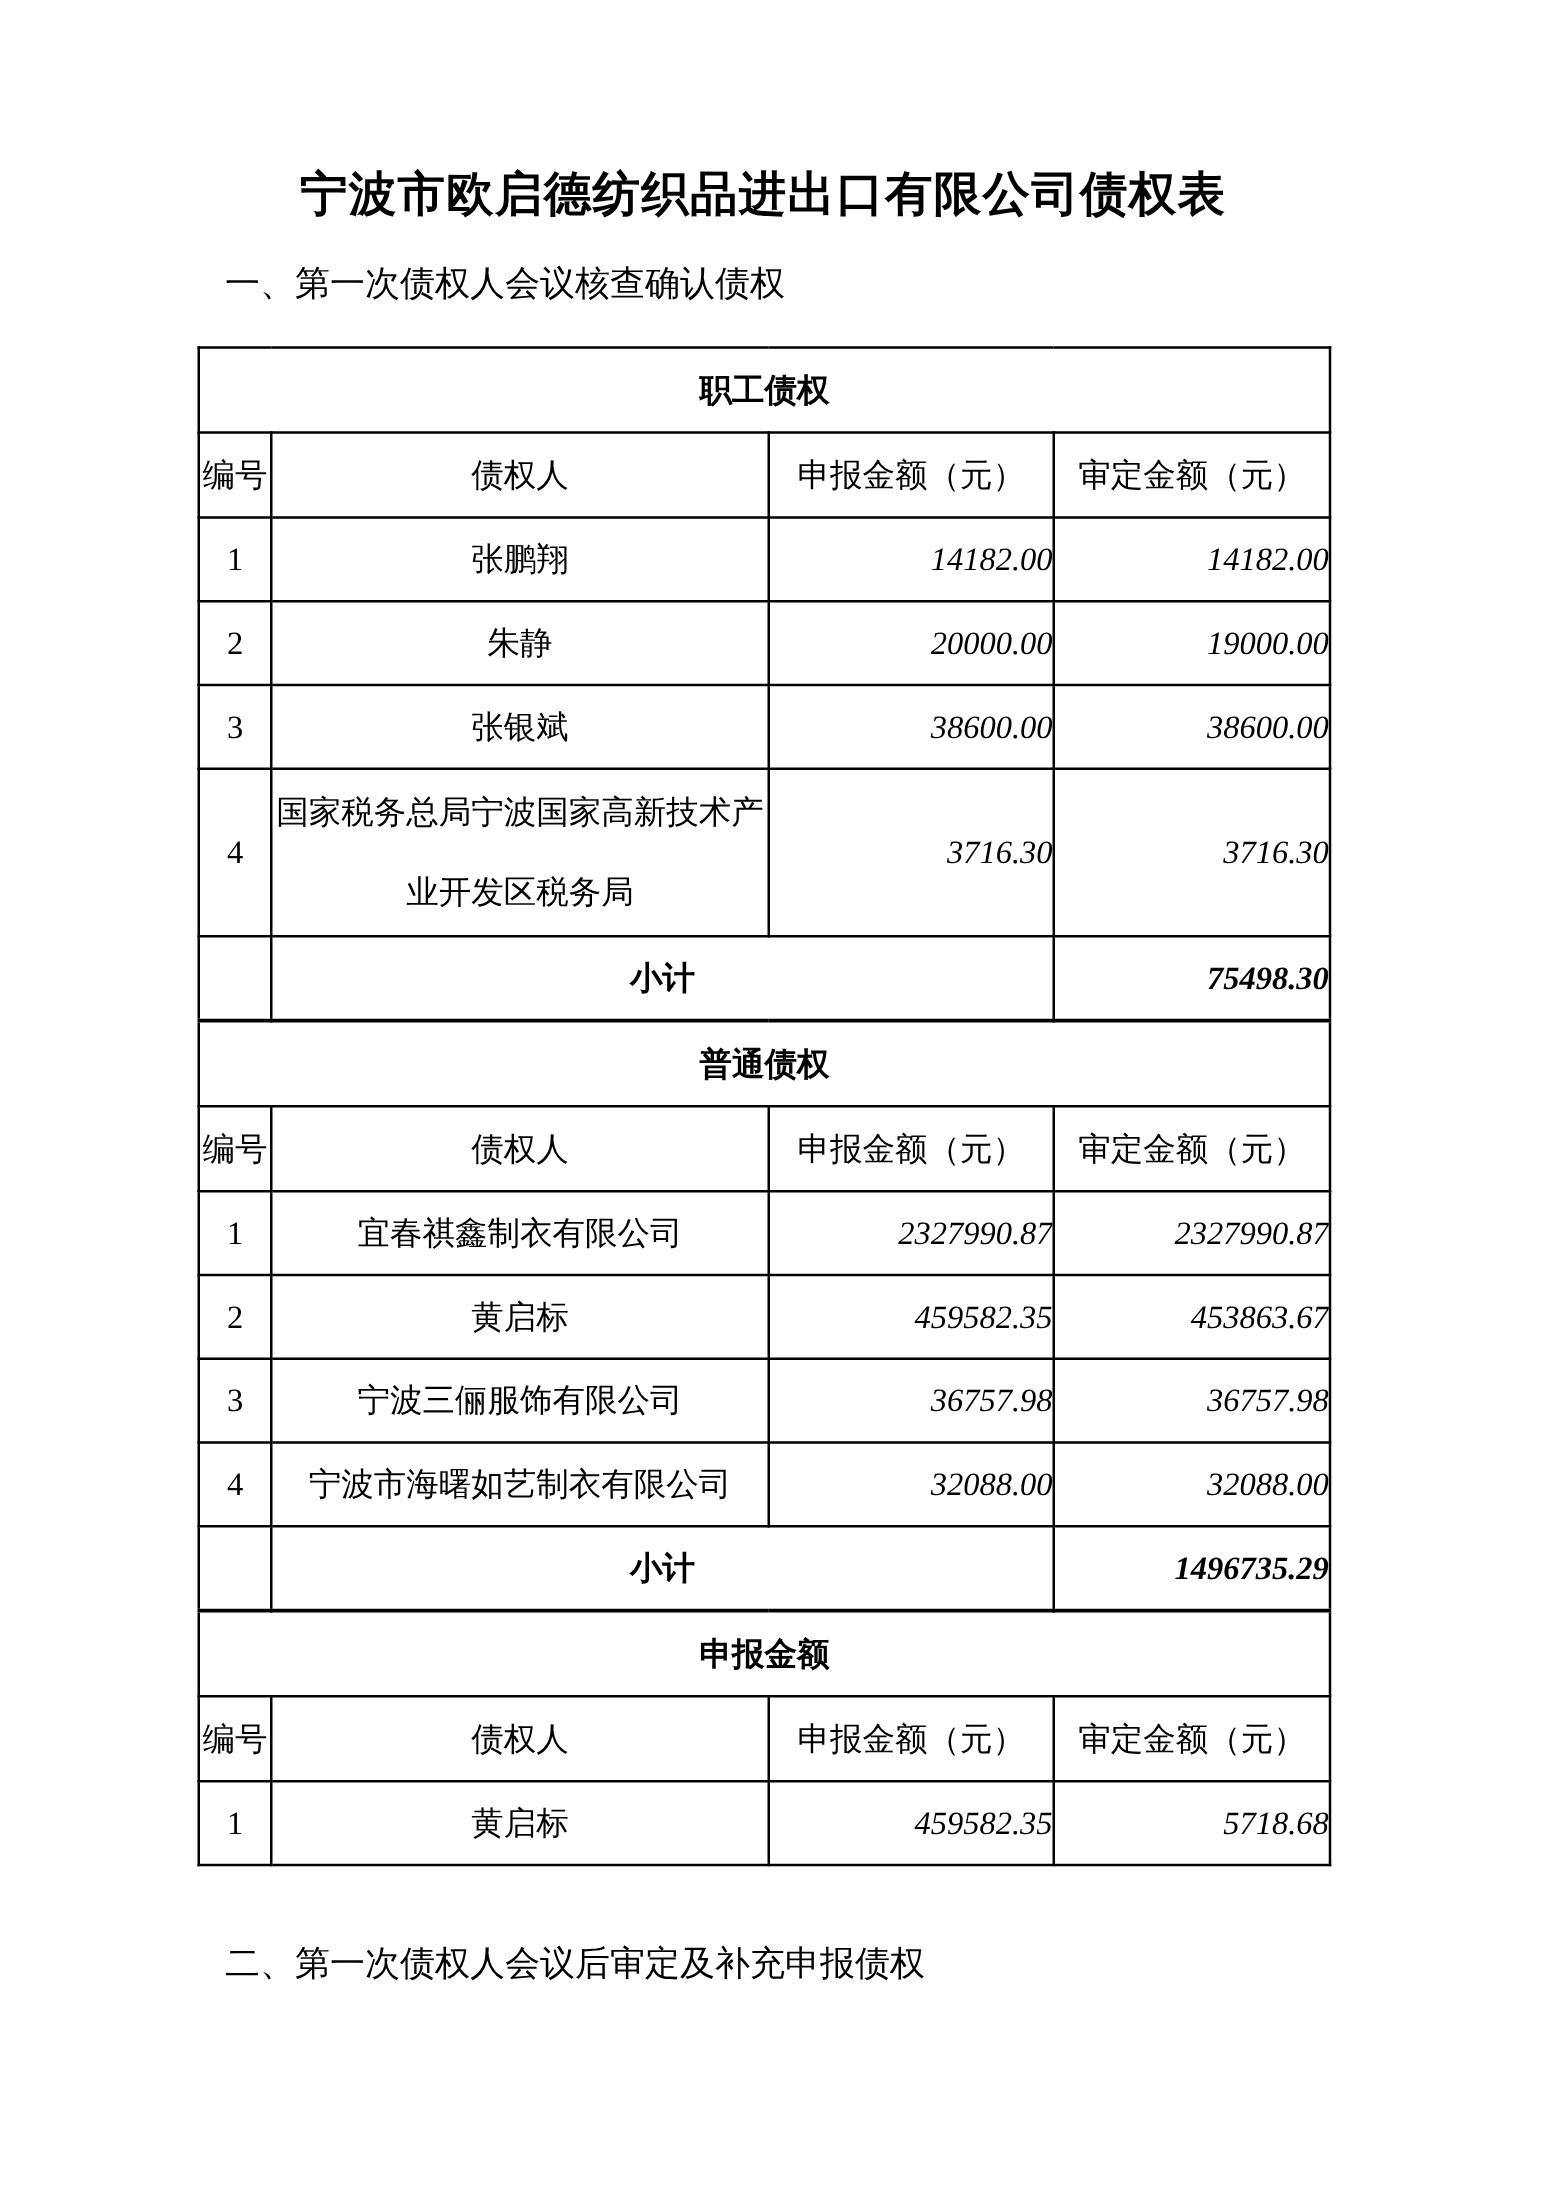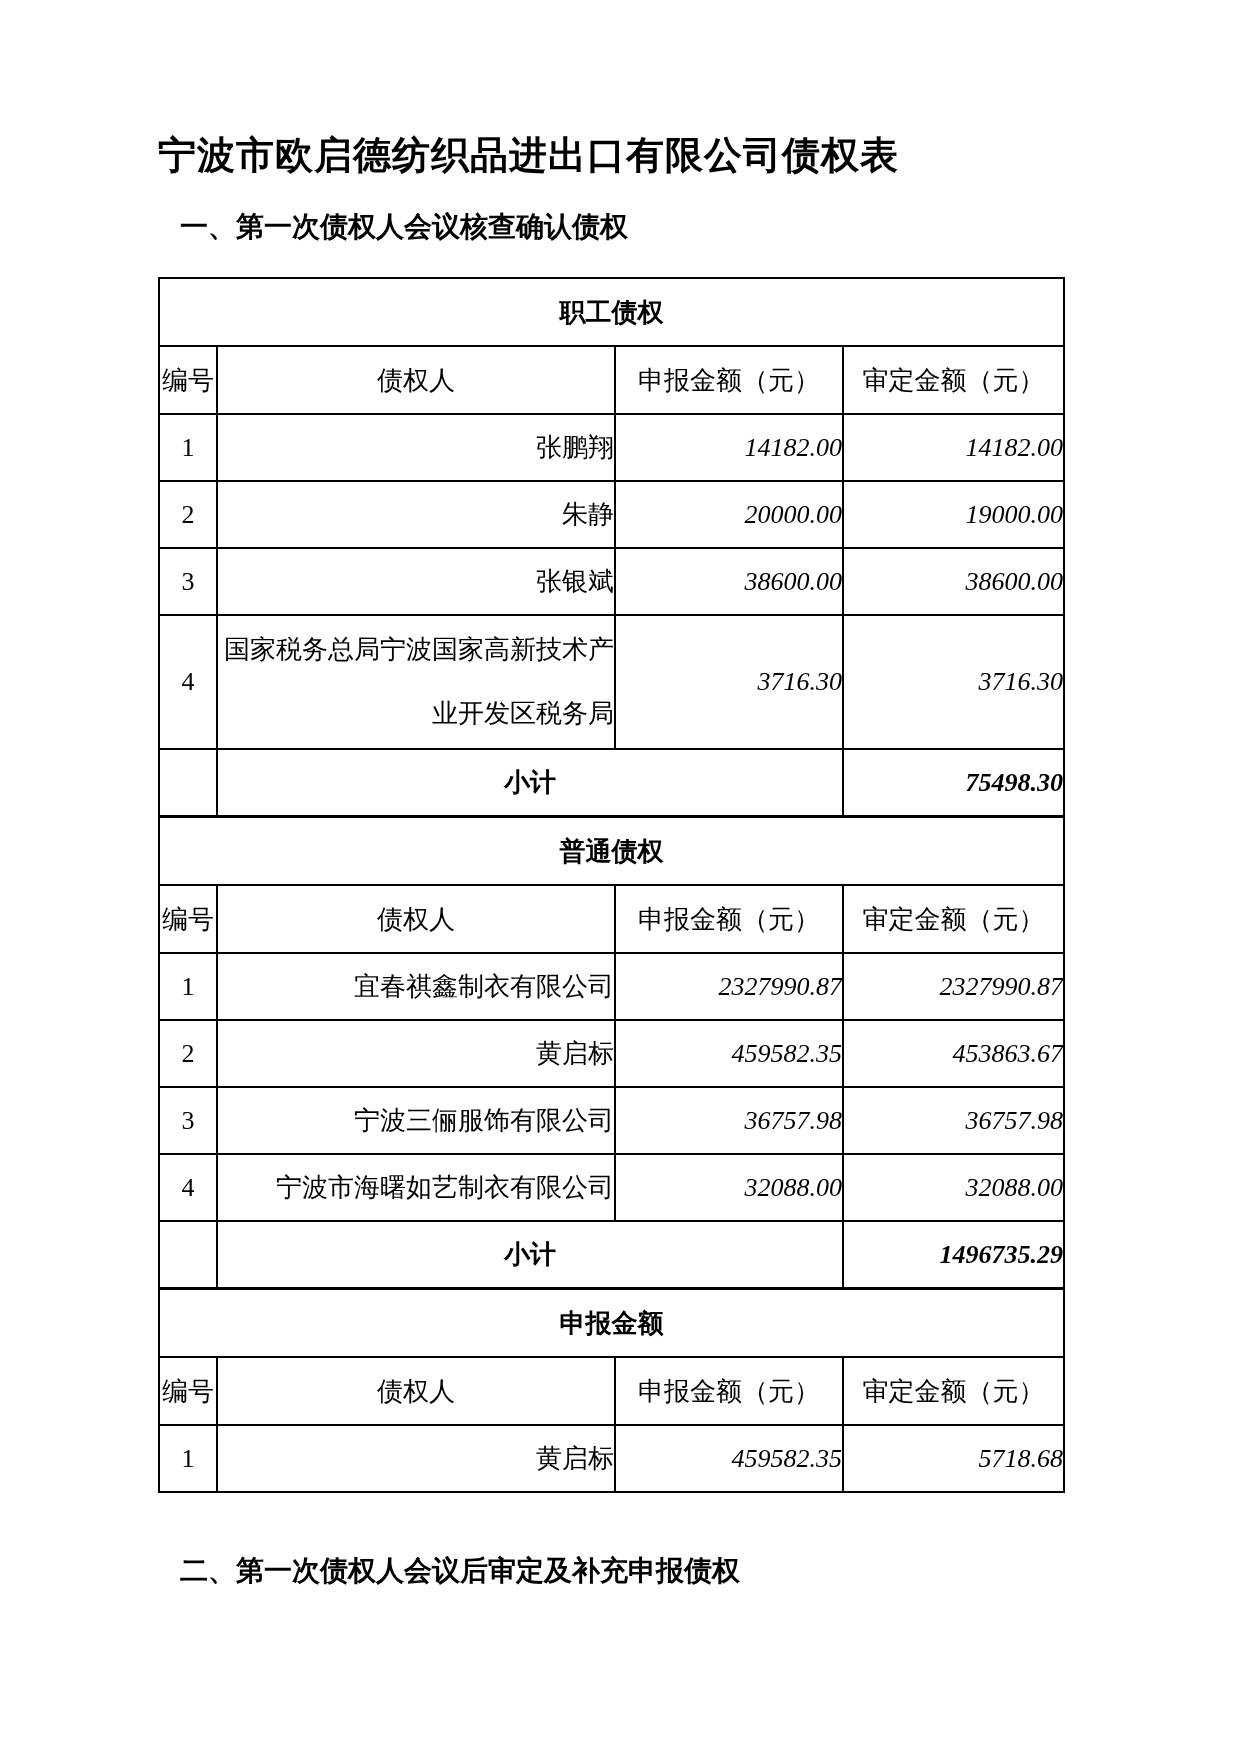--- a/index.html
+++ b/index.html
@@ -13,32 +13,32 @@
     position: relative;
     font-family: "Liberation Serif", serif;
     color: #000000;
   }
   .page-title {
     position: absolute;
     top: 130px;
     left: 158px;
     width: 905px;
     margin: 0;
-    text-align: left;
+    text-align: center;
     font-size: 38px;
     font-weight: bold;
     letter-spacing: 1px;
     white-space: nowrap;
   }
   .section-heading {
     position: absolute;
     left: 180px;
     margin: 0;
     font-size: 28px;
-    font-weight: bold;
+    font-weight: normal;
     white-space: nowrap;
   }
   #section1-heading { top: 208px; }
   #section2-heading { top: 1552px; }
 
   table.debt-table {
     position: absolute;
     top: 277px;
     left: 158px;
     width: 905px;
@@ -60,21 +60,21 @@
   tr.section-row.section-break td { border-top-width: 3px; }
   tr.header-row td {
     height: 66px;
     text-align: center;
   }
   tr.data-row td { height: 65px; }
   tr.data-row.tall-row td { height: 132px; }
   tr.subtotal-row td { height: 65px; font-weight: bold; }
   td.cell-no { text-align: center; }
   td.cell-creditor {
-    text-align: right;
+    text-align: center;
     padding-left: 13px;
     padding-right: 8px;
     line-height: 64px;
     word-break: break-all;
   }
   td.cell-amount {
     text-align: right;
     padding-right: 12px;
     font-style: italic;
   }

